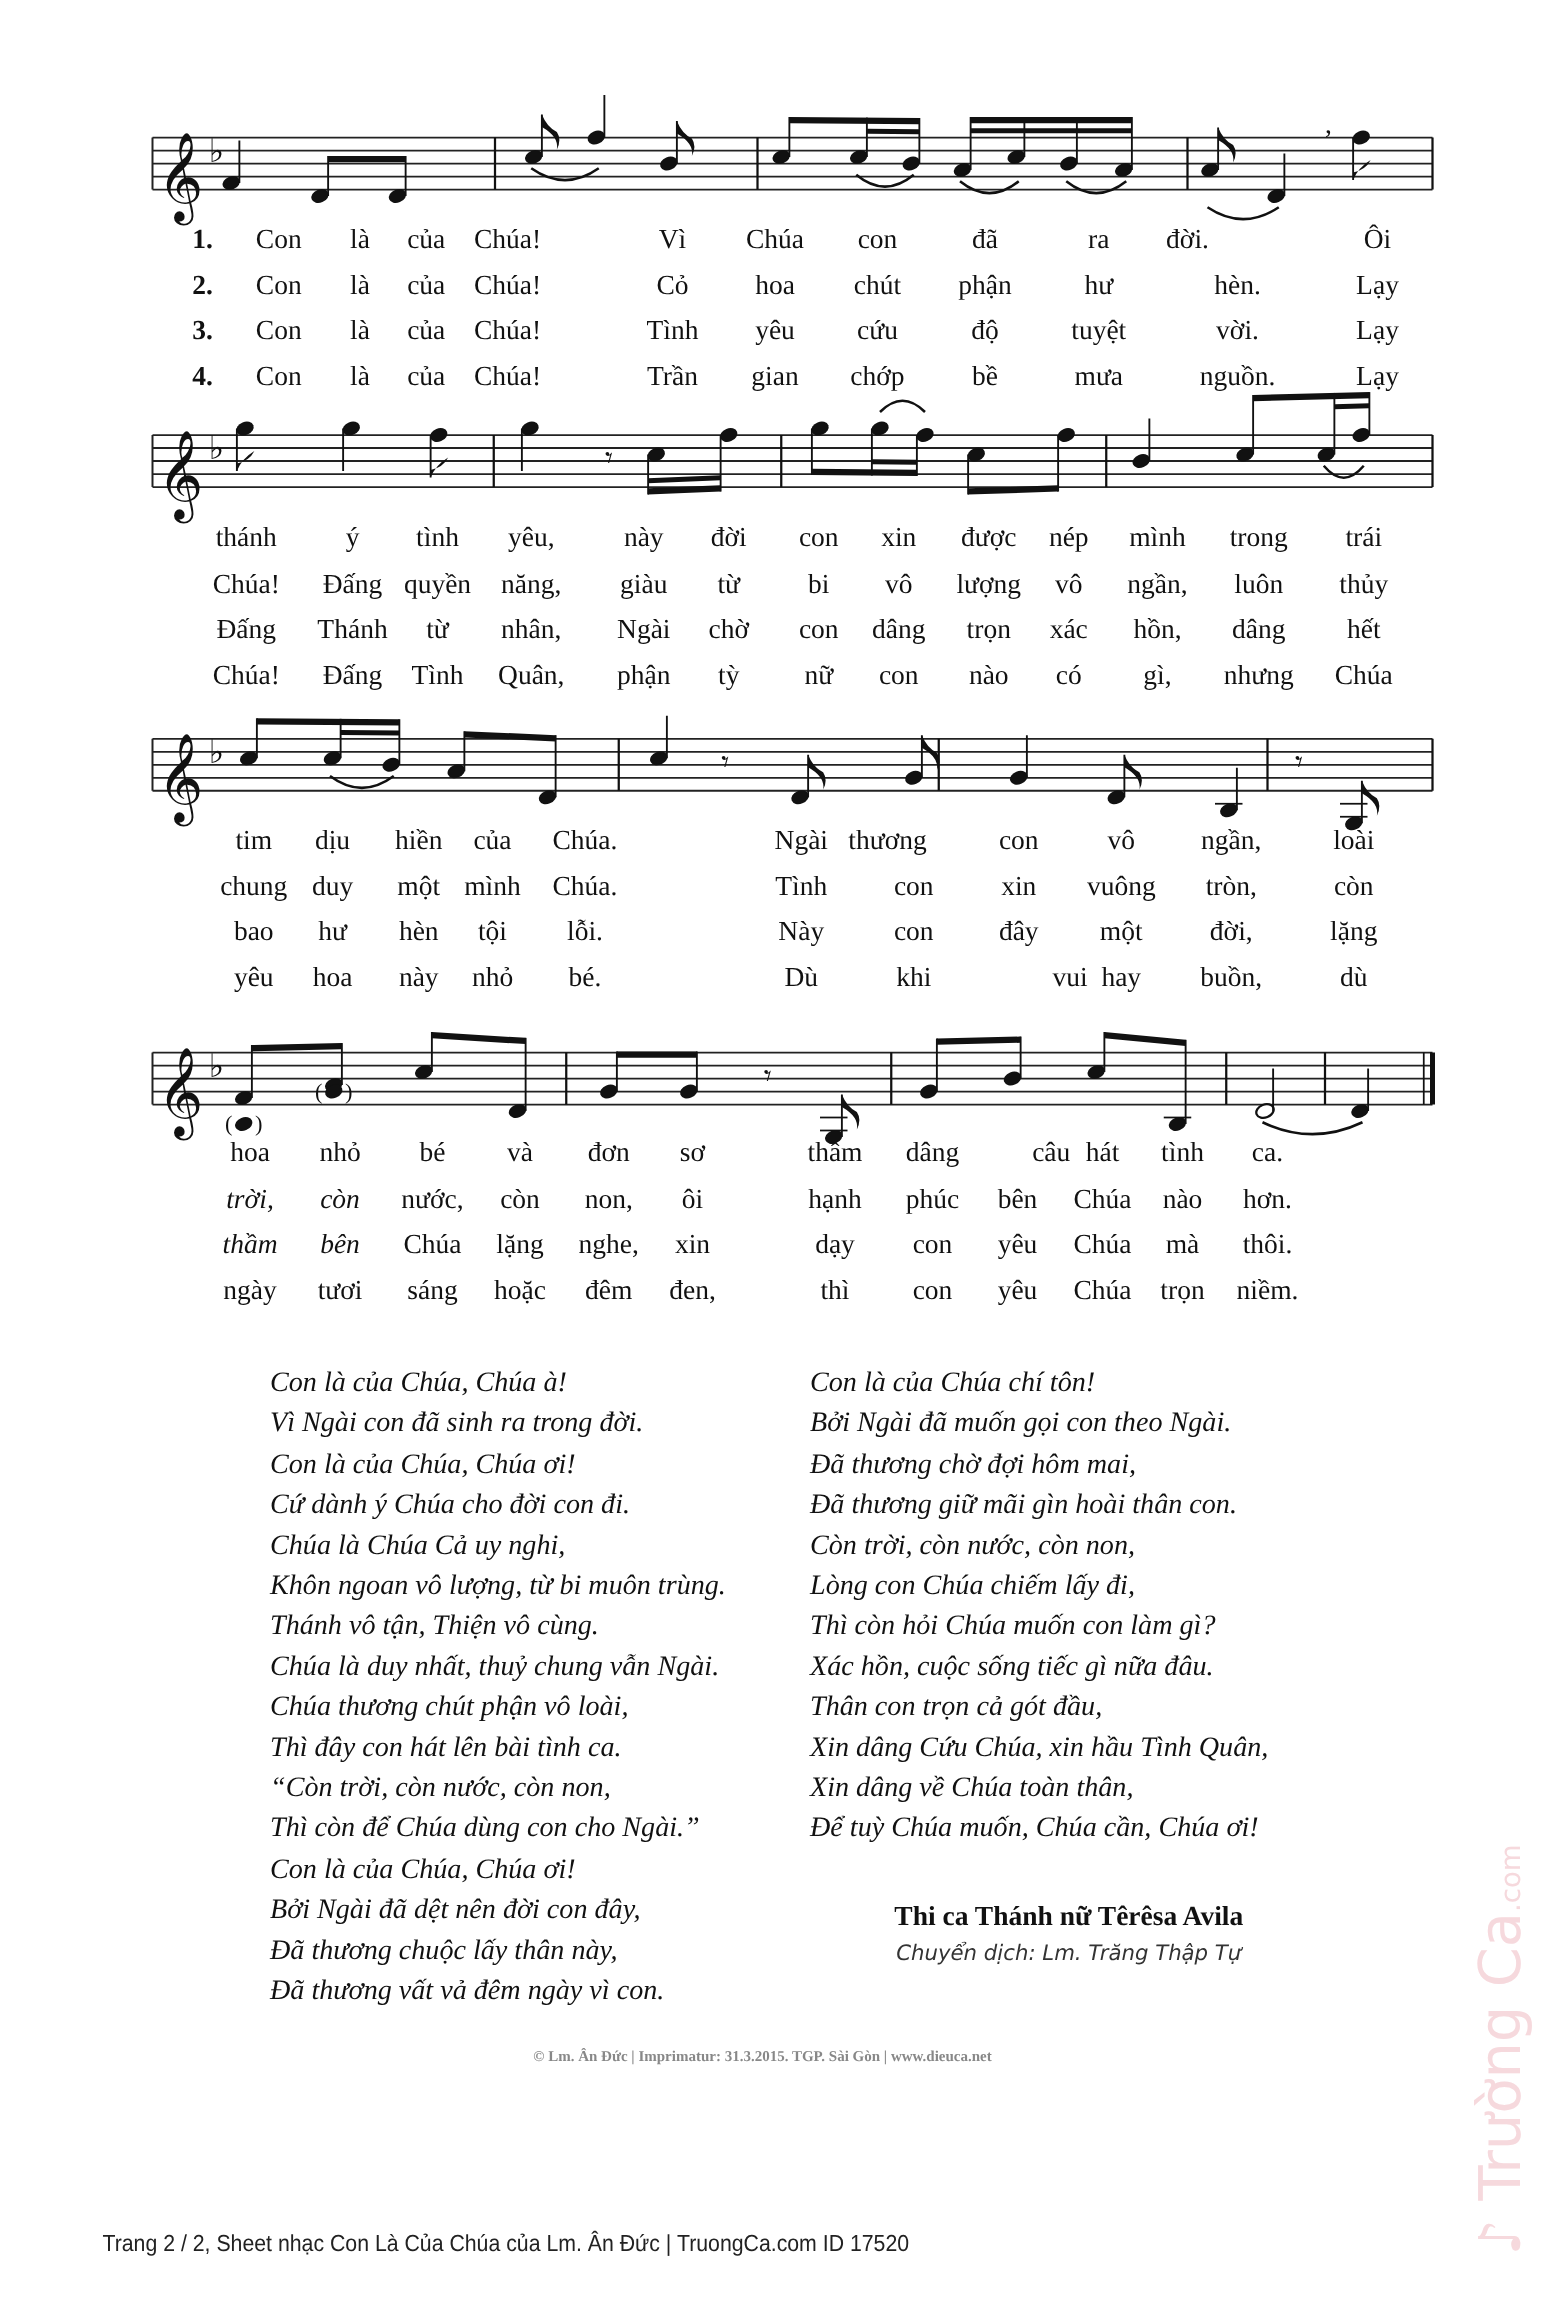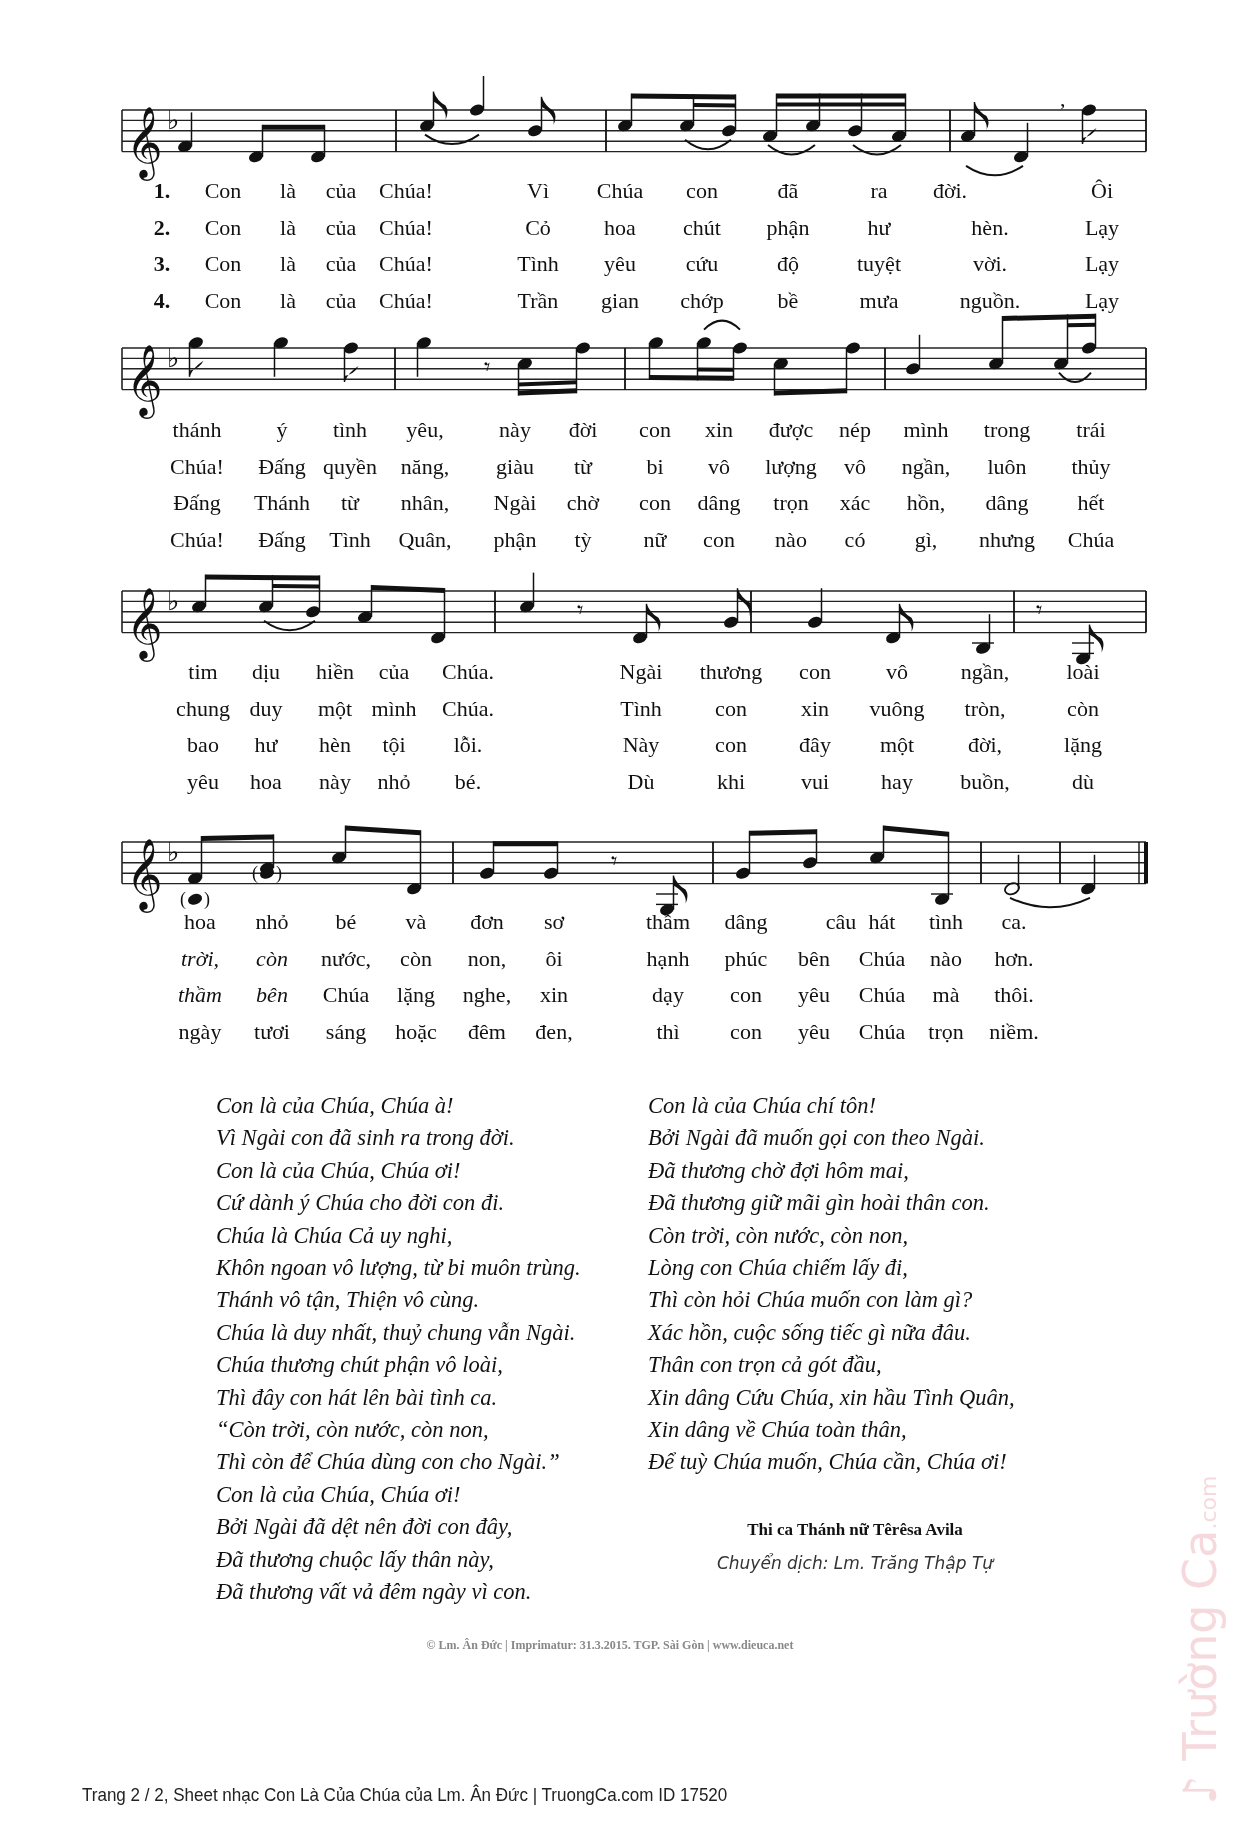--- a/index.html
+++ b/index.html
@@ -8,21 +8,21 @@
     font-family: "Liberation Serif", "DejaVu Serif", serif; color: #111;
   }
   .system { position: absolute; left: 0; width: 1240px; }
   .system svg.staff { position: absolute; left: 0; top: 0; overflow: visible; }
   .lyric-row { position: absolute; left: 0; height: 30px; font-size: 22px; white-space: nowrap; }
   .lyric-row .w { position: absolute; transform: translateX(-50%); }
   .lyric-row .w.it { font-style: italic; }
   .lyric-row .num { position: absolute; font-weight: bold; font-size: 22px; transform: translateX(-50%); }
   .poem-col { position: absolute; top: 1090px; font-style: italic; font-size: 22.5px; line-height: 32.4px; }
   .poem-col div { white-space: nowrap; }
-  .credit-title { position: absolute; top: 1520px; left: 630px; width: 450px; text-align: center; font-weight: bold; font-size: 17px; }
+  .credit-title { position: absolute; top: 1520px; left: 630px; width: 450px; text-align: center; font-weight: bold; font-size: 22px; }
   .credit-trans { position: absolute; top: 1553px; left: 630px; width: 450px; text-align: center; font-family: "DejaVu Sans", sans-serif; font-style: italic; font-size: 17px; color: #333; }
   .copyright { position: absolute; top: 1638px; left: 350px; width: 520px; text-align: center; font-size: 12px; color: #888; font-weight: bold; }
   .page-footer { position: absolute; top: 1784px; left: 82px; font-family: "Liberation Sans", sans-serif; font-size: 18.5px; color: #222; white-space: nowrap; transform: scaleX(0.92); transform-origin: left; }
   .watermark { position: absolute; left: 1170px; top: 1460px; width: 60px; height: 360px; }
   .watermark span { position: absolute; left: 30px; top: 180px; transform: translate(-50%,-50%) rotate(-90deg); font-family: "DejaVu Sans", sans-serif; font-size: 46px; color: #f6d9dd; white-space: nowrap; }
   .watermark span small { font-size: 22px; }
 </style>
 </head>
 <body>
 
@@ -402,21 +402,21 @@
         <path d="M371.5,585 L444.5,588.12 L444.5,593.12 L371.5,590 Z" fill="#111"></path>
         <path d="M264,620.8 Q289.5,639.8 315,620.8" fill="none" stroke="#111" stroke-width="2"></path>
       </svg>
       <div class="lyric-row" style="top: 659px;">
         <span class="w" style="left: 203px;">tim</span>
         <span class="w" style="left: 266px;">dịu</span>
         <span class="w" style="left: 335px;">hiền</span>
         <span class="w" style="left: 394px;">của</span>
         <span class="w" style="left: 468px;">Chúa.</span>
         <span class="w" style="left: 641px;">Ngài</span>
-        <span class="w" style="left: 731px;">thương</span>
+        <span class="w" style="left: 710px;">thương</span>
         <span class="w" style="left: 815px;">con</span>
         <span class="w" style="left: 897px;">vô</span>
         <span class="w" style="left: 985px;">ngần,</span>
         <span class="w" style="left: 1083px;">loài</span>
       </div>
       <div class="lyric-row" style="top: 695.5px;">
         <span class="w" style="left: 203px;">chung</span>
         <span class="w" style="left: 266px;">duy</span>
         <span class="w" style="left: 335px;">một</span>
         <span class="w" style="left: 394px;">mình</span>
@@ -442,21 +442,21 @@
         <span class="w" style="left: 1083px;">lặng</span>
       </div>
       <div class="lyric-row" style="top: 768.5px;">
         <span class="w" style="left: 203px;">yêu</span>
         <span class="w" style="left: 266px;">hoa</span>
         <span class="w" style="left: 335px;">này</span>
         <span class="w" style="left: 394px;">nhỏ</span>
         <span class="w" style="left: 468px;">bé.</span>
         <span class="w" style="left: 641px;">Dù</span>
         <span class="w" style="left: 731px;">khi</span>
-        <span class="w" style="left: 815px; text-align: right;">vui</span>
+        <span class="w" style="left: 856px; text-align: right;">vui</span>
         <span class="w" style="left: 897px;">hay</span>
         <span class="w" style="left: 985px;">buồn,</span>
         <span class="w" style="left: 1083px;">dù</span>
       </div>
     </div>
     <div class="system" style="top: 0px;">
       <svg class="staff" width="1240" height="1000">
         <line x1="122" x2="1146" y1="842" y2="842" stroke="#222" stroke-width="1.4"></line>
         <line x1="122" x2="1146" y1="852.4" y2="852.4" stroke="#222" stroke-width="1.4"></line>
         <line x1="122" x2="1146" y1="862.8" y2="862.8" stroke="#222" stroke-width="1.4"></line>

